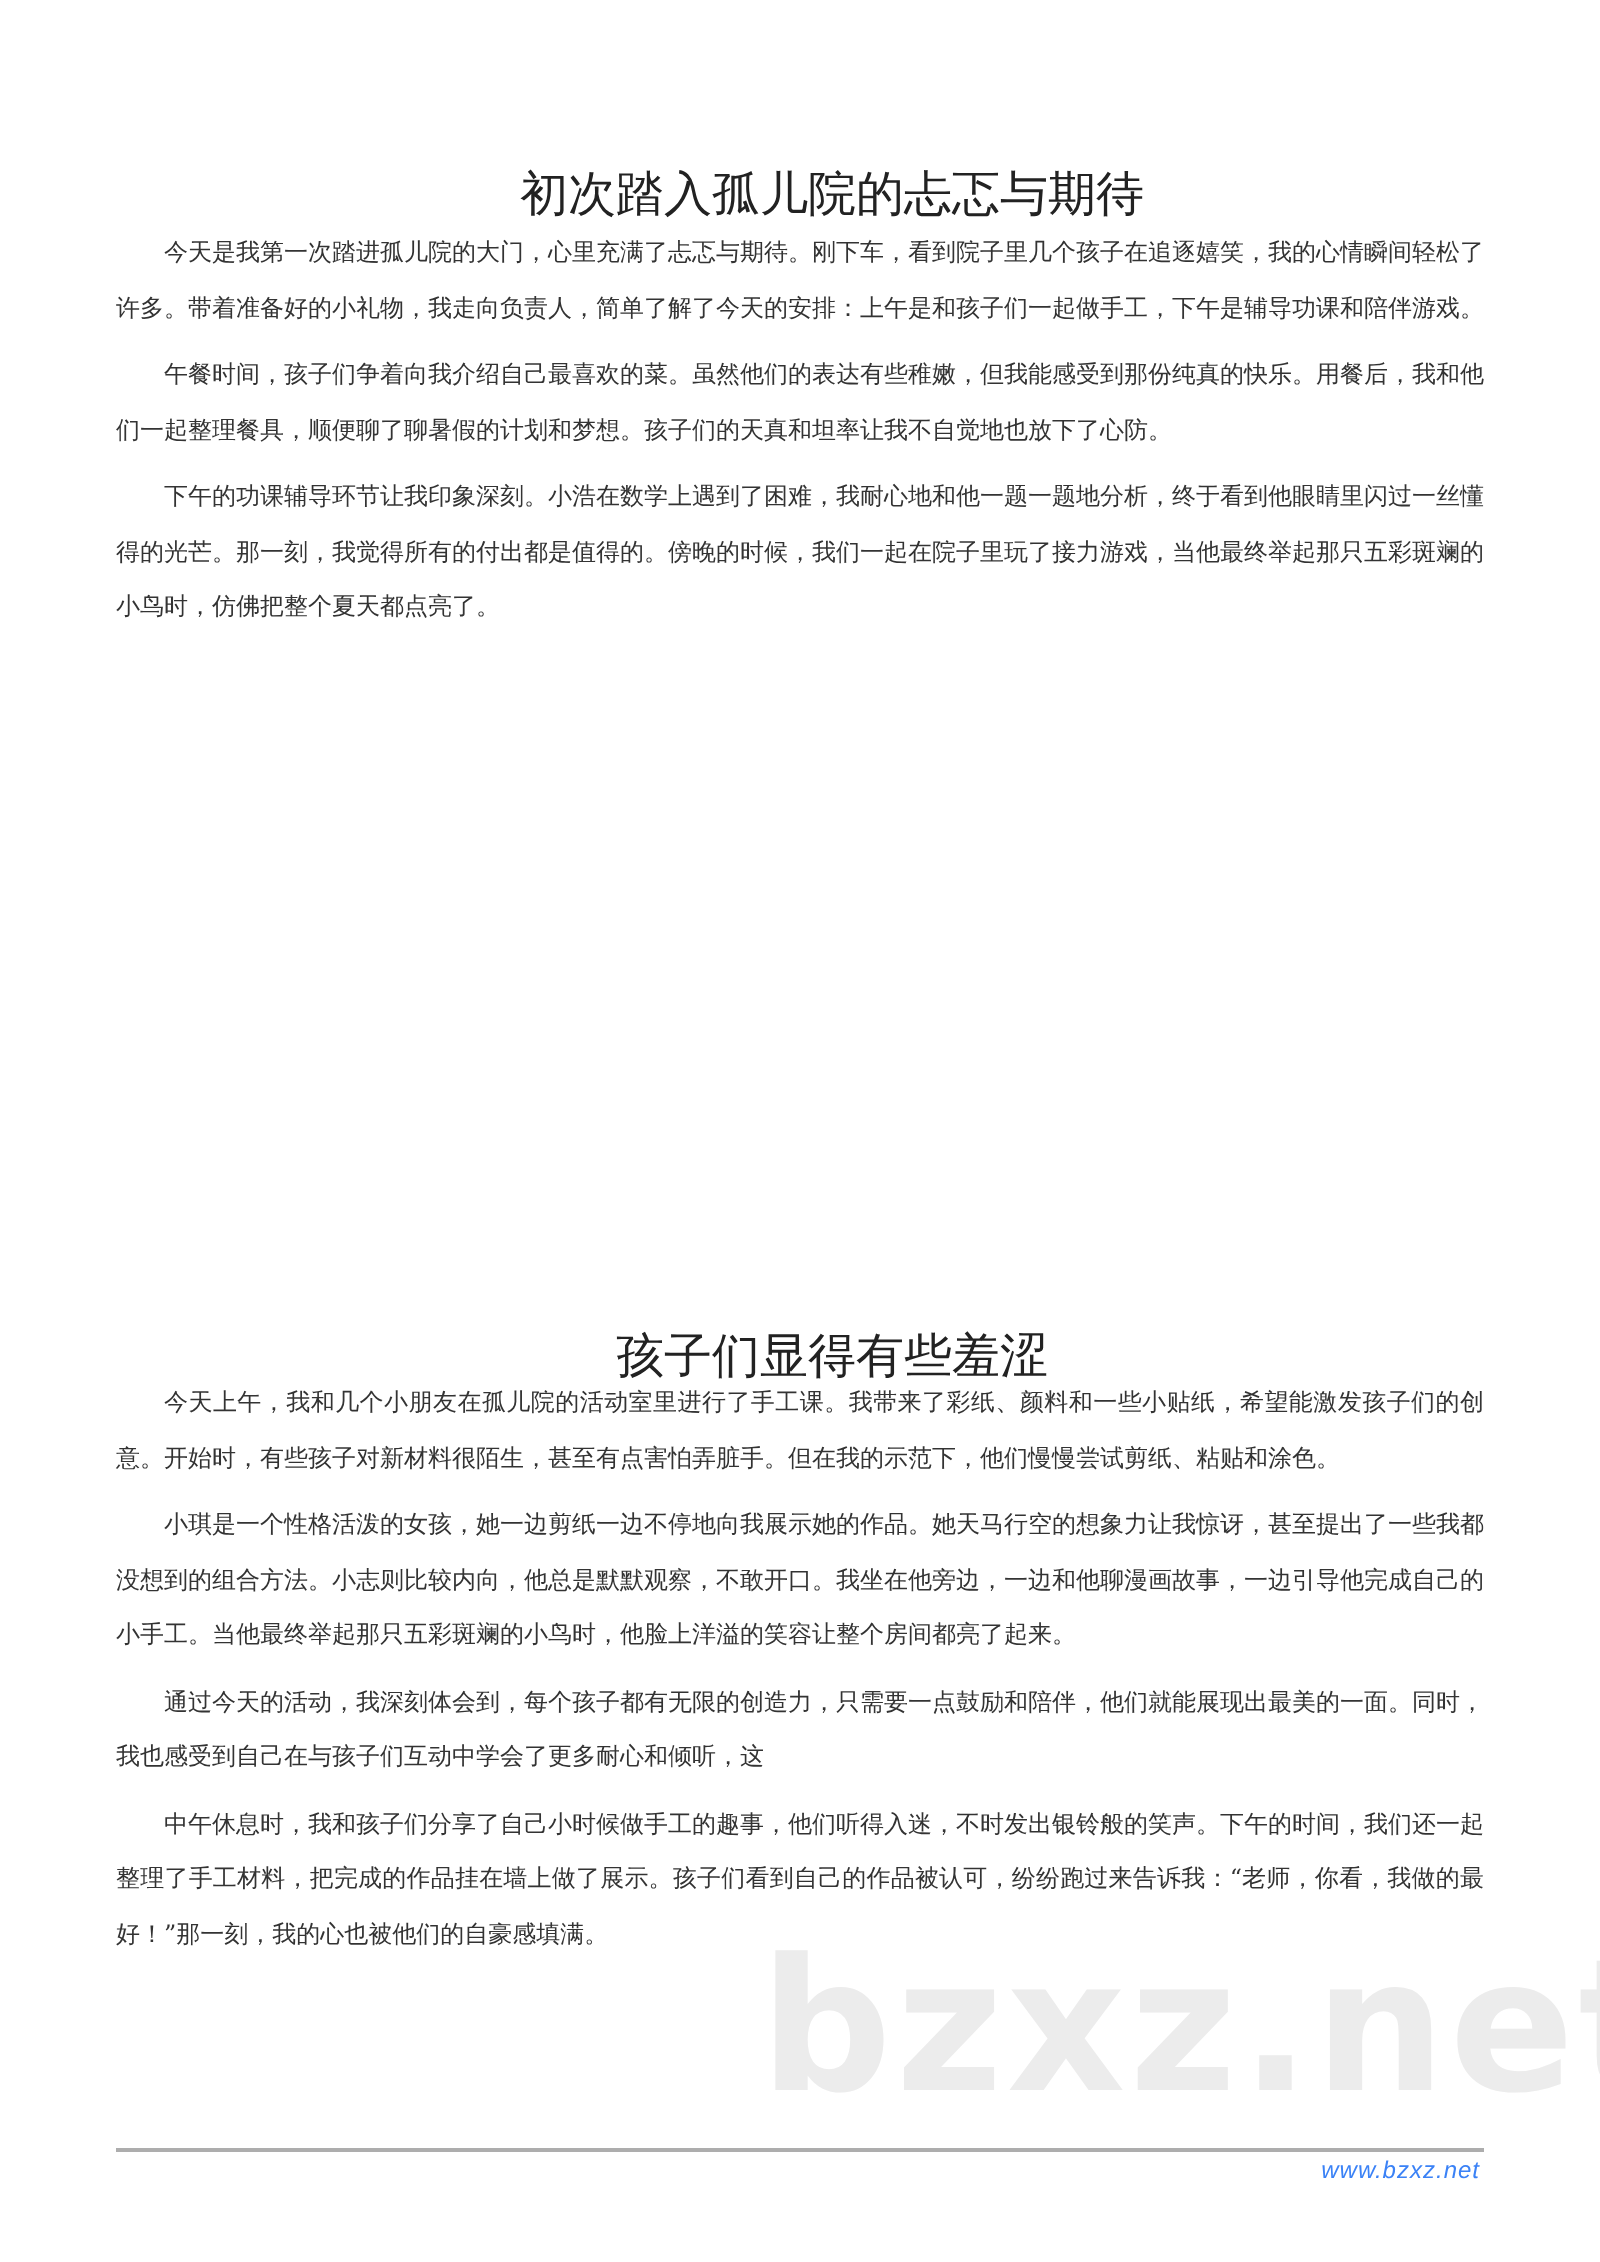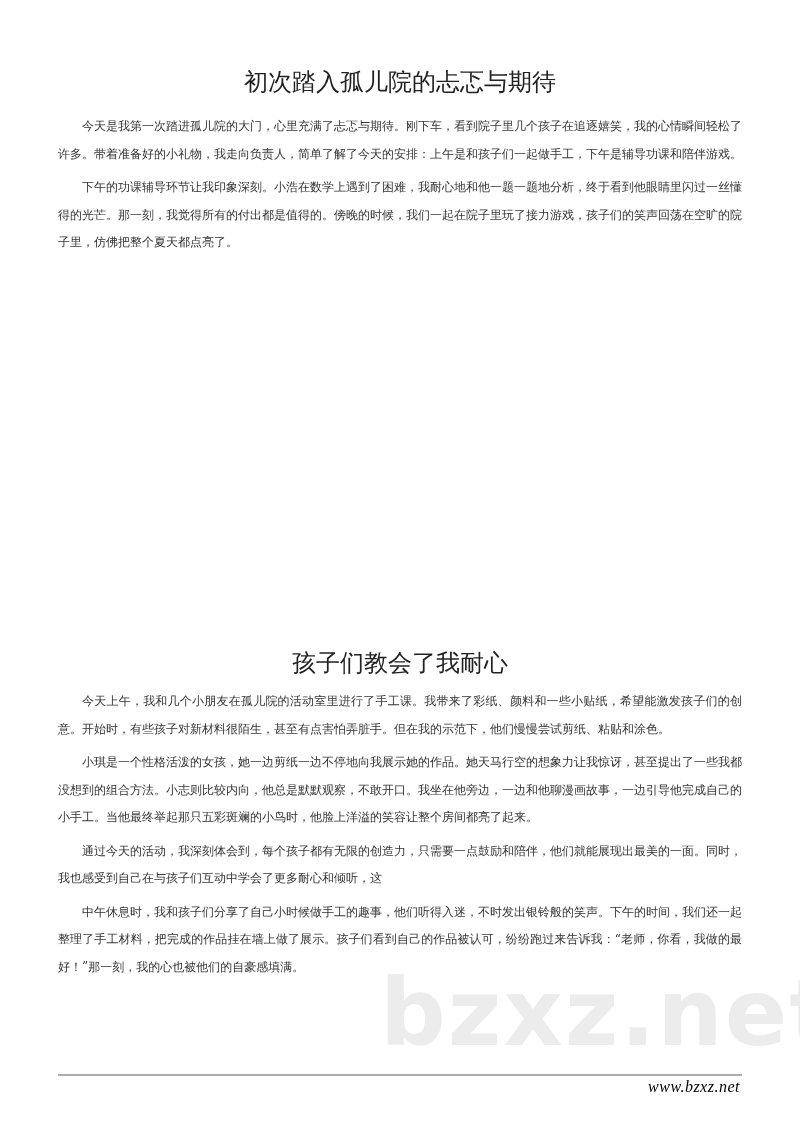--- a/index.html
+++ b/index.html
@@ -2,45 +2,46 @@
 <html><head>
 <meta charset="utf-8">
 <style>
   html, body { margin: 0; padding: 0; background: #ffffff; }
   body { width: 800px; height: 1131px; position: relative; overflow: hidden;
          font-family: "DejaVu Serif", "Liberation Serif", serif; color: #2b2b2b; }
   .watermark { position: absolute; left: 380px; top: 968px; font-family: "DejaVu Sans", "Liberation Sans", sans-serif;
                font-weight: bold; font-size: 92px; letter-spacing: 2px; color: #ececec; z-index: 0; line-height: 1; }
   .page { position: absolute; left: 58px; top: 0; width: 684px; z-index: 1; }
   .title { text-align: center; font-family: Liberation Serif, serif; font-size: 24px;
-           font-weight: normal; color: #222; margin: 0; line-height: 32px; letter-spacing: 0px; }
+           font-weight: normal; color: #222; margin: 16px; line-height: 32px; letter-spacing: 0px; }
   .t1 { position: absolute; top: 66px; left: 0; width: 684px; }
   .t2 { position: absolute; top: 647px; left: 0; width: 684px; }
   .section { position: absolute; left: 0; width: 684px; }
   .s1 { top: 113px; }
   .s2 { top: 688px; }
   p.para { margin: 0 0 6px 0; font-size: 12px; line-height: 27.5px; text-indent: 2em; text-align: justify;
            color: #333; letter-spacing: 0; }
   .footer-rule { position: absolute; left: 58px; top: 1074px; width: 684px; height: 2px; background: #adadad; z-index: 1; }
-  .footer-url { position: absolute; right: 60px; top: 1078px; font-family: Liberation Serif, serif;
-                font-style: italic; font-size: 16px; color: #000000; z-index: 1; letter-spacing: 0.5px; }
+  .footer-url { position: absolute; right: 60px; top: 1078px; font-family: Liberation Sans, sans-serif;
+                font-style: italic; font-size: 12px; color: #3b82f6; z-index: 1; letter-spacing: 0.5px; }
 </style>
 </head>
 <body>
 
 <div class="watermark">bzxz.net</div>
 
 <div class="page">
   <h1 class="title t1">初次踏入孤儿院的忐忑与期待</h1>
   <div class="section s1">
     <p class="para">今天是我第一次踏进孤儿院的大门，心里充满了忐忑与期待。刚下车，看到院子里几个孩子在追逐嬉笑，我的心情瞬间轻松了许多。带着准备好的小礼物，我走向负责人，简单了解了今天的安排：上午是和孩子们一起做手工，下午是辅导功课和陪伴游戏。</p>
-    <p class="para">下午的功课辅导环节让我印象深刻。小浩在数学上遇到了困难，我耐心地和他一题一题地分析，终于看到他眼睛里闪过一丝懂得的光芒。那一刻，我觉得所有的付出都是值得的。傍晚的时候，我们一起在院子里玩了接力游戏，孩子们的笑声回荡在空旷的院子里，仿佛把整个夏天都点亮了。</p>
+    <p class="para">午餐时间，孩子们争着向我介绍自己最喜欢的菜。虽然他们的表达有些稚嫩，但我能感受到那份纯真的快乐。用餐后，我和他们一起整理餐具，顺便聊了聊暑假的计划和梦想。孩子们的天真和坦率让我不自觉地也放下了心防。</p>
+    <p class="para">下午的功课辅导环节让我印象深刻。小浩在数学上遇到了困难，我耐心地和他一题一题地分析，终于看到他眼睛里闪过一丝懂得的光芒。那一刻，我觉得所有的付出都是值得的。傍晚的时候，我们一起在院子里玩了接力游戏，当他最终举起那只五彩斑斓的小鸟时，仿佛把整个夏天都点亮了。</p>
   </div>
 
-  <h1 class="title t2">孩子们教会了我耐心</h1>
+  <h1 class="title t2">孩子们显得有些羞涩</h1>
   <div class="section s2">
     <p class="para">今天上午，我和几个小朋友在孤儿院的活动室里进行了手工课。我带来了彩纸、颜料和一些小贴纸，希望能激发孩子们的创意。开始时，有些孩子对新材料很陌生，甚至有点害怕弄脏手。但在我的示范下，他们慢慢尝试剪纸、粘贴和涂色。</p>
     <p class="para">小琪是一个性格活泼的女孩，她一边剪纸一边不停地向我展示她的作品。她天马行空的想象力让我惊讶，甚至提出了一些我都没想到的组合方法。小志则比较内向，他总是默默观察，不敢开口。我坐在他旁边，一边和他聊漫画故事，一边引导他完成自己的小手工。当他最终举起那只五彩斑斓的小鸟时，他脸上洋溢的笑容让整个房间都亮了起来。</p>
     <p class="para">通过今天的活动，我深刻体会到，每个孩子都有无限的创造力，只需要一点鼓励和陪伴，他们就能展现出最美的一面。同时，我也感受到自己在与孩子们互动中学会了更多耐心和倾听，这</p>
     <p class="para">中午休息时，我和孩子们分享了自己小时候做手工的趣事，他们听得入迷，不时发出银铃般的笑声。下午的时间，我们还一起整理了手工材料，把完成的作品挂在墙上做了展示。孩子们看到自己的作品被认可，纷纷跑过来告诉我：“老师，你看，我做的最好！”那一刻，我的心也被他们的自豪感填满。</p>
   </div>
 </div>
 
 <div class="footer-rule"></div>
 <div class="footer-url">www.bzxz.net</div>

